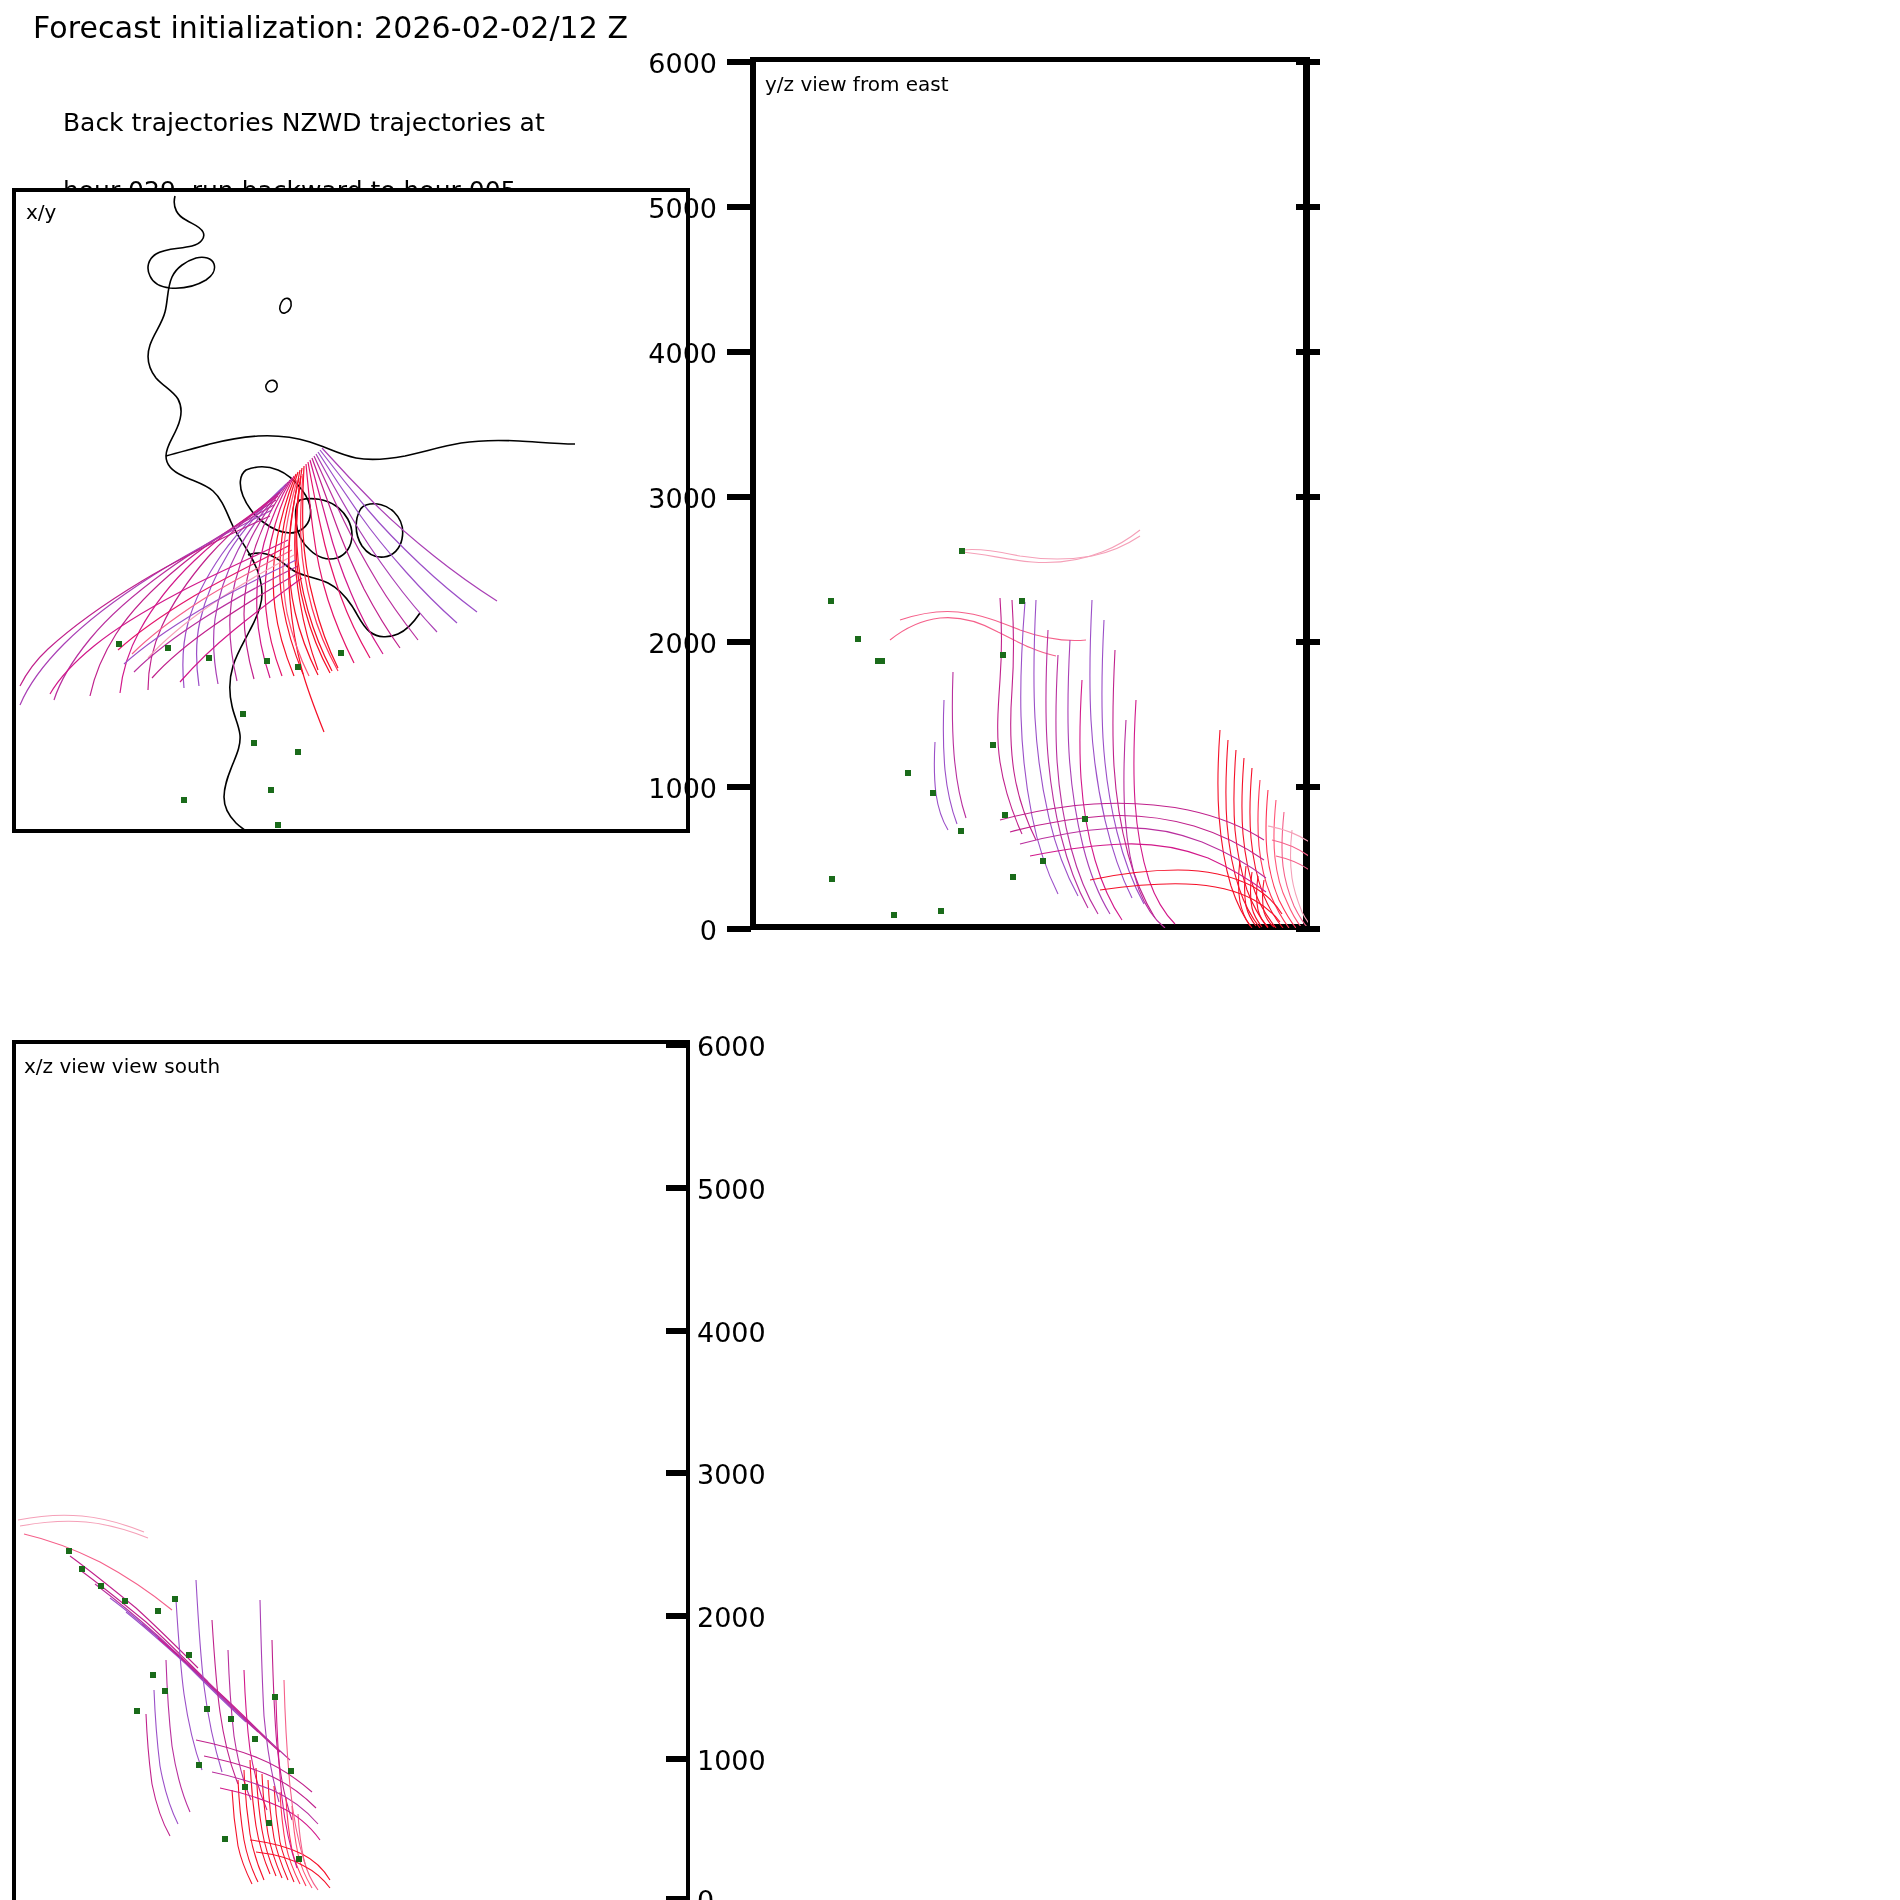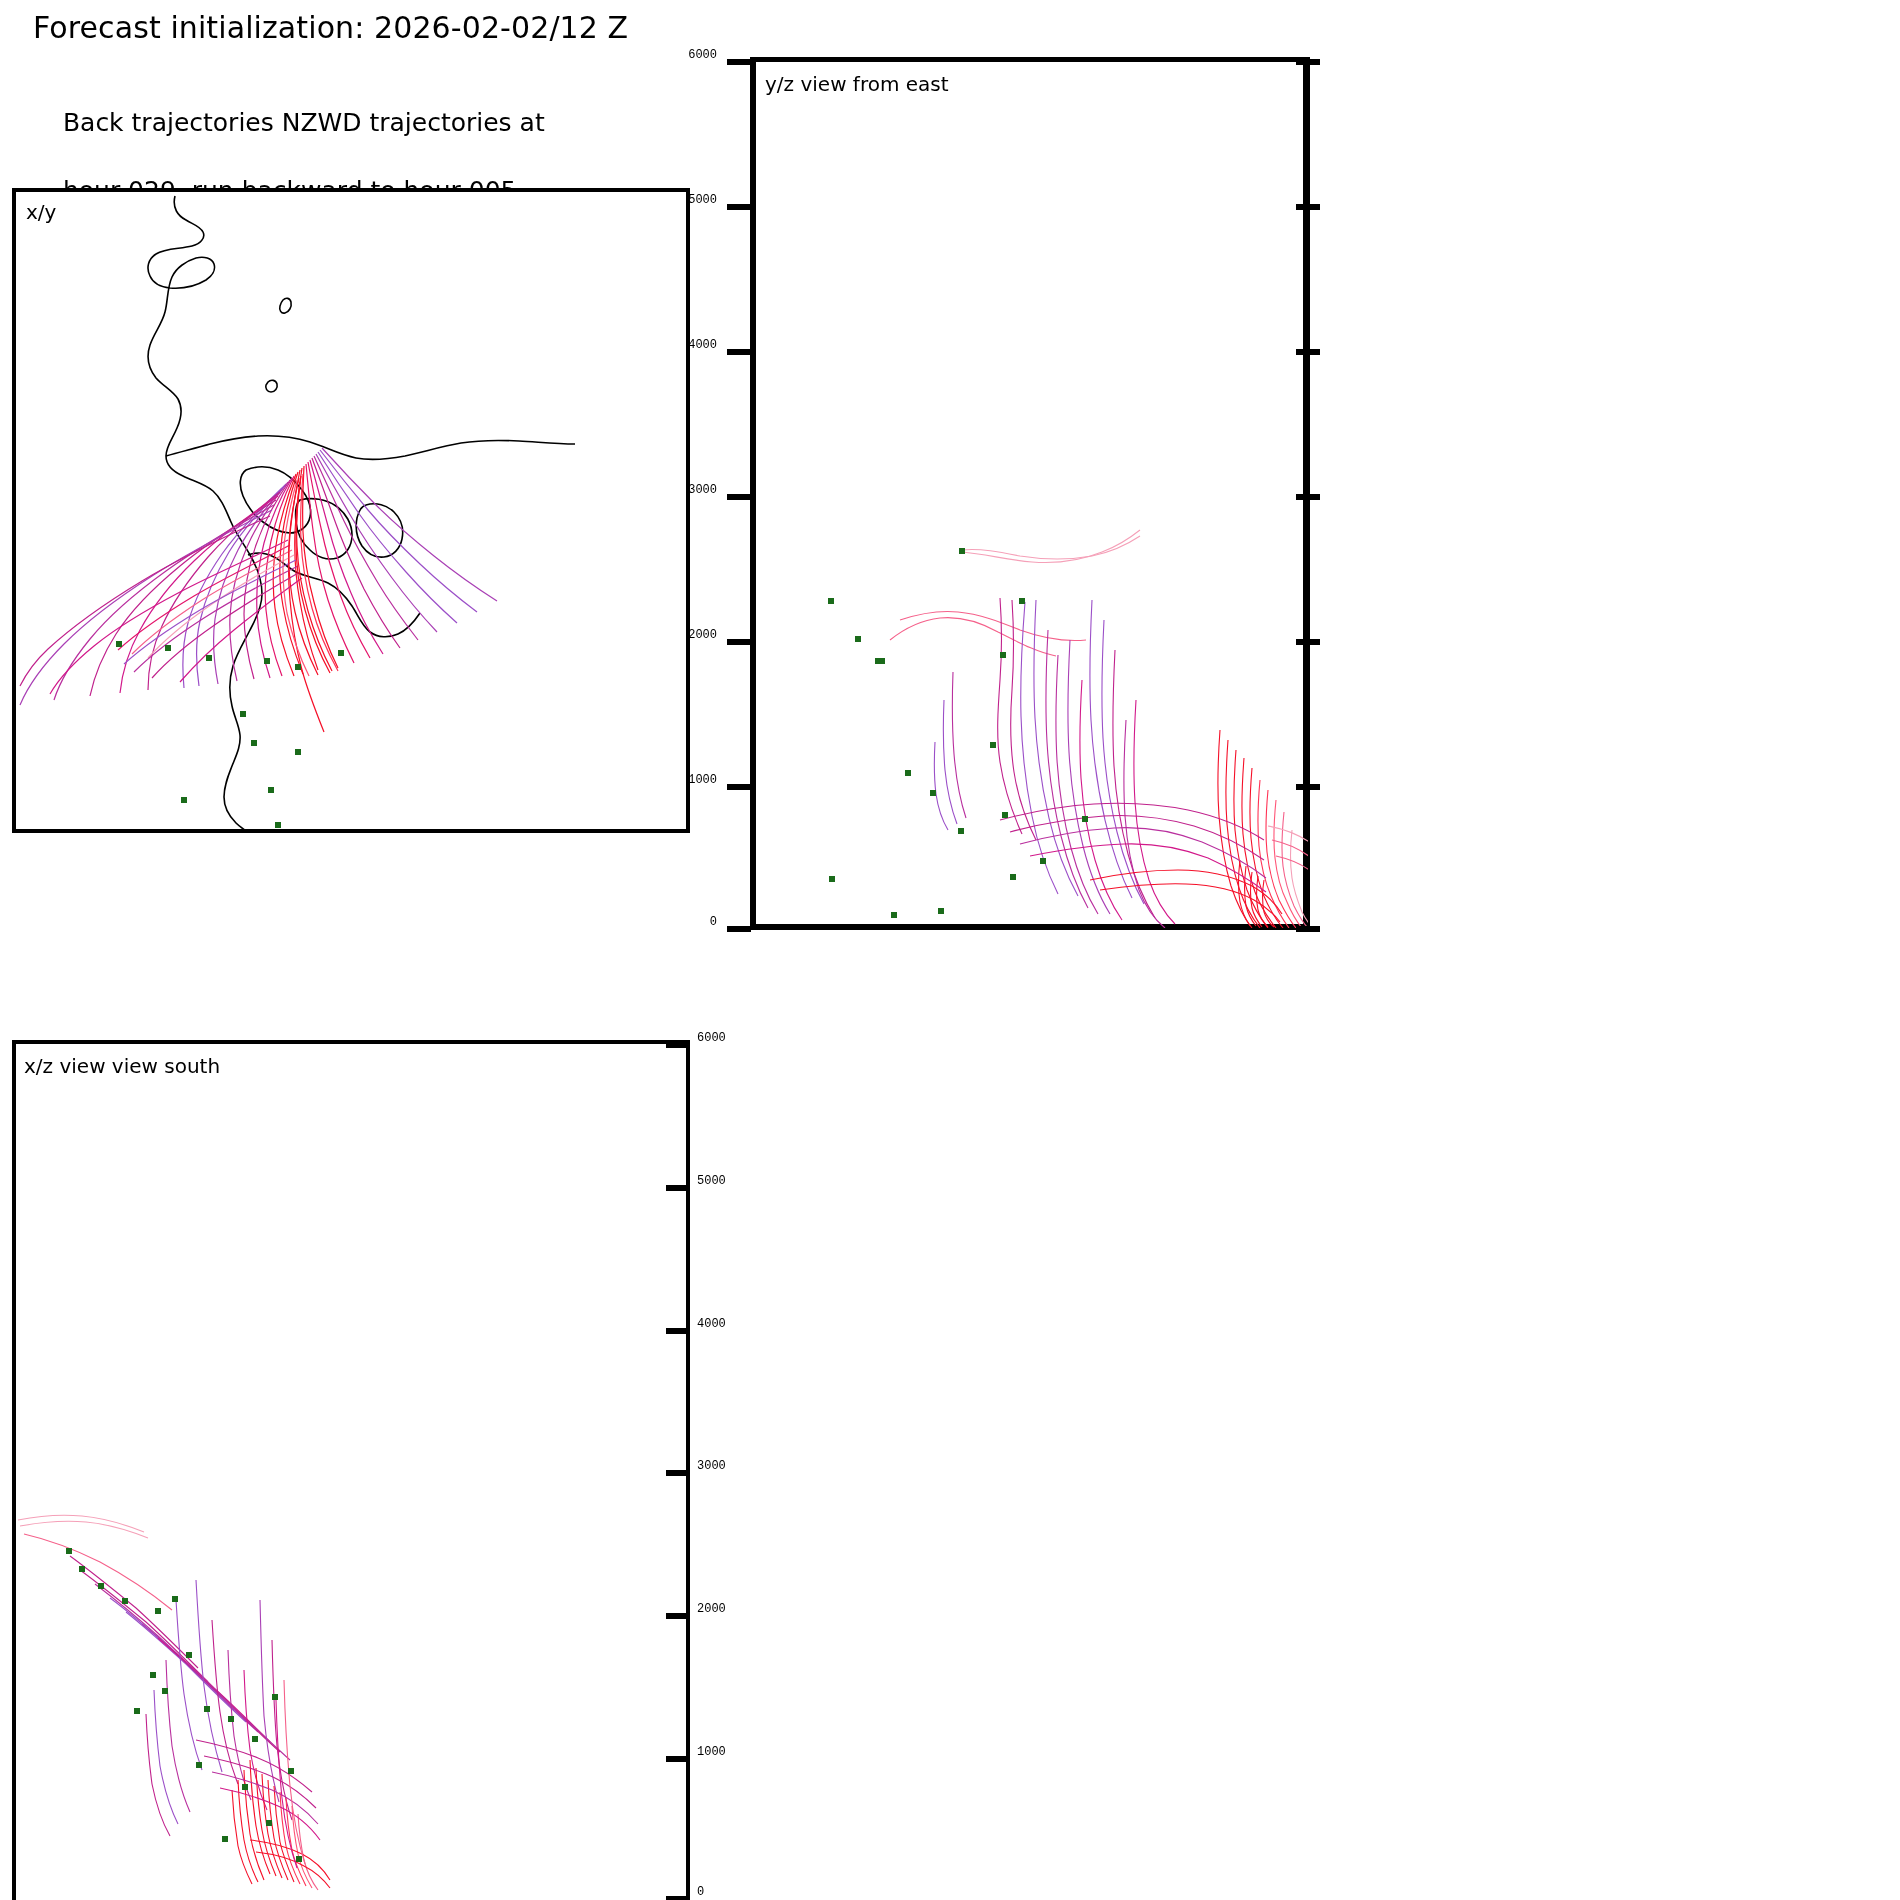--- a/index.html
+++ b/index.html
@@ -18,21 +18,21 @@
   #panel-yz-right{left:1303px;top:57px;width:7px;height:873px;background:#000;}
   #panel-xz{left:12px;top:1040px;width:678px;height:868px;border:4px solid #000;}
 
   .panel-label{position:absolute;font-size:20px;color:#000;white-space:nowrap;text-align:center;}
   #label-xy{left:26px;top:200px;}
   #label-yz{left:765px;top:72px;}
   #label-xz{left:24px;top:1054px;}
 
   
   .tick{position:absolute;background:#000;height:6px;width:24px;}
-  .ticklabel{position:absolute;font-size:12px;color:#000;text-align:right;white-space:nowrap;font-family:Liberation Mono, monospace;}
+  .ticklabel{position:absolute;font-size:27px;color:#000;text-align:right;white-space:nowrap;}
 
   .plotsvg{position:absolute;left:0;top:0;overflow:visible;}
 </style>
 </head>
 <body>
 
 <div class="abs" id="title-main">Forecast initialization: 2026-02-02/12 Z</div>
 <div class="abs" id="subtitle">
   <span>Back trajectories NZWD trajectories at</span><br>
   <span>hour 029, run backward to hour 005</span>

